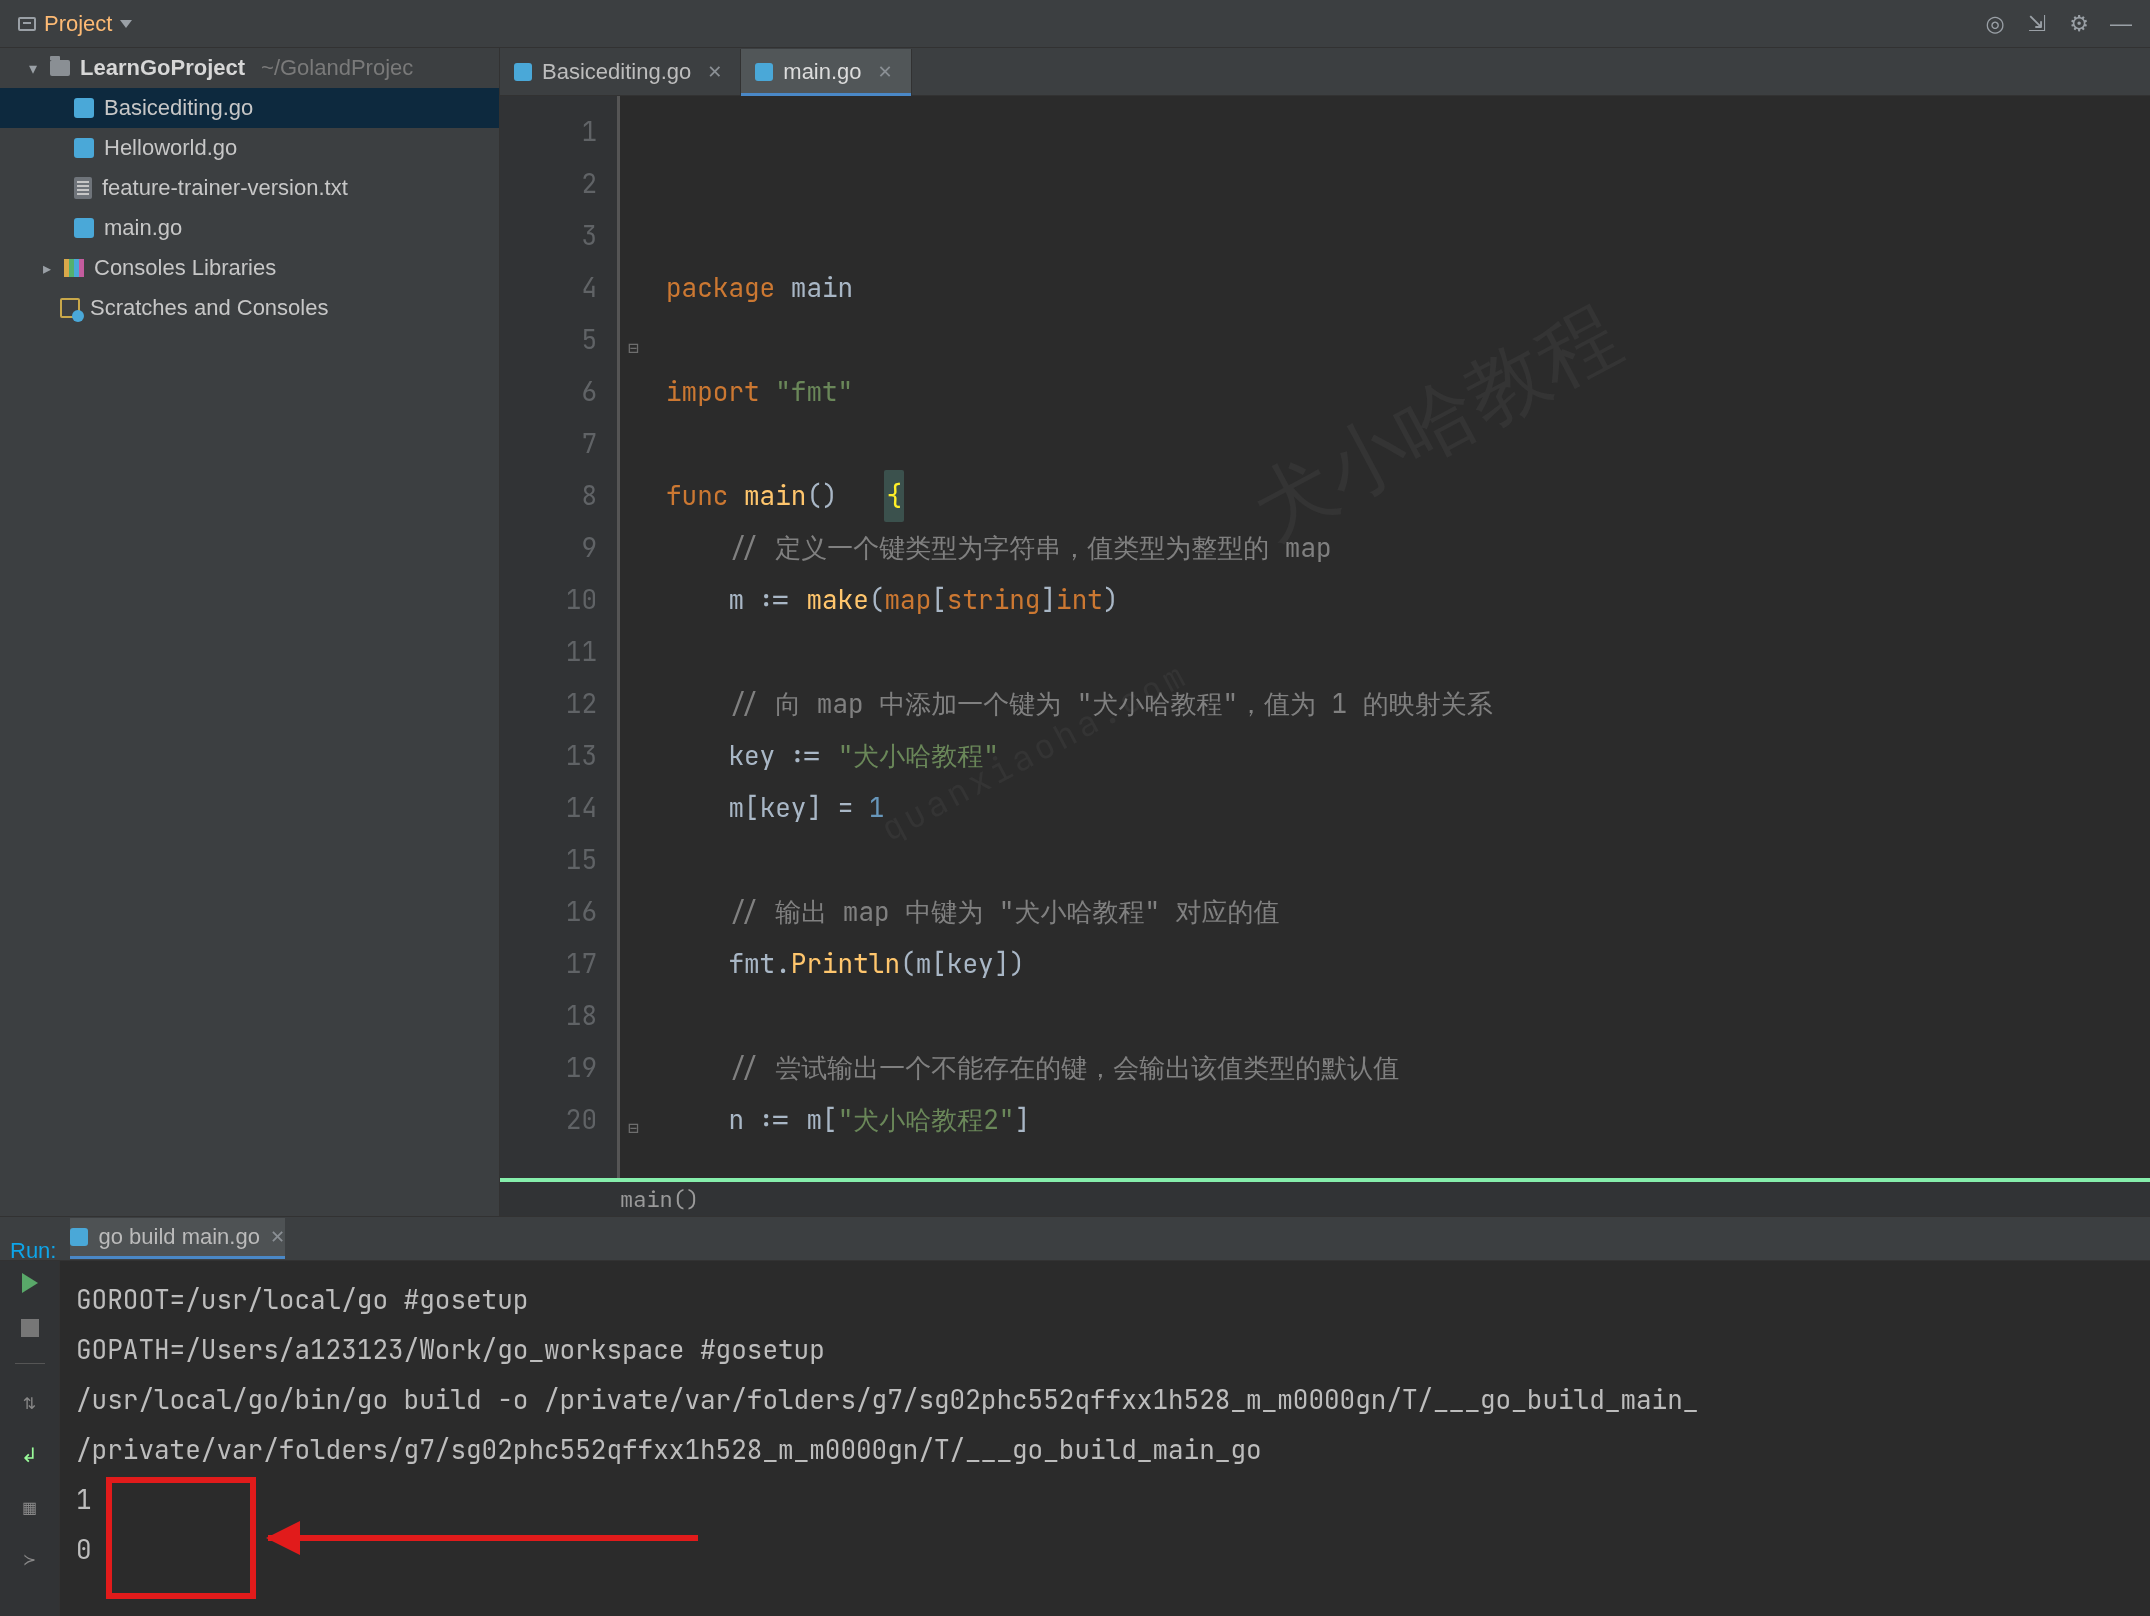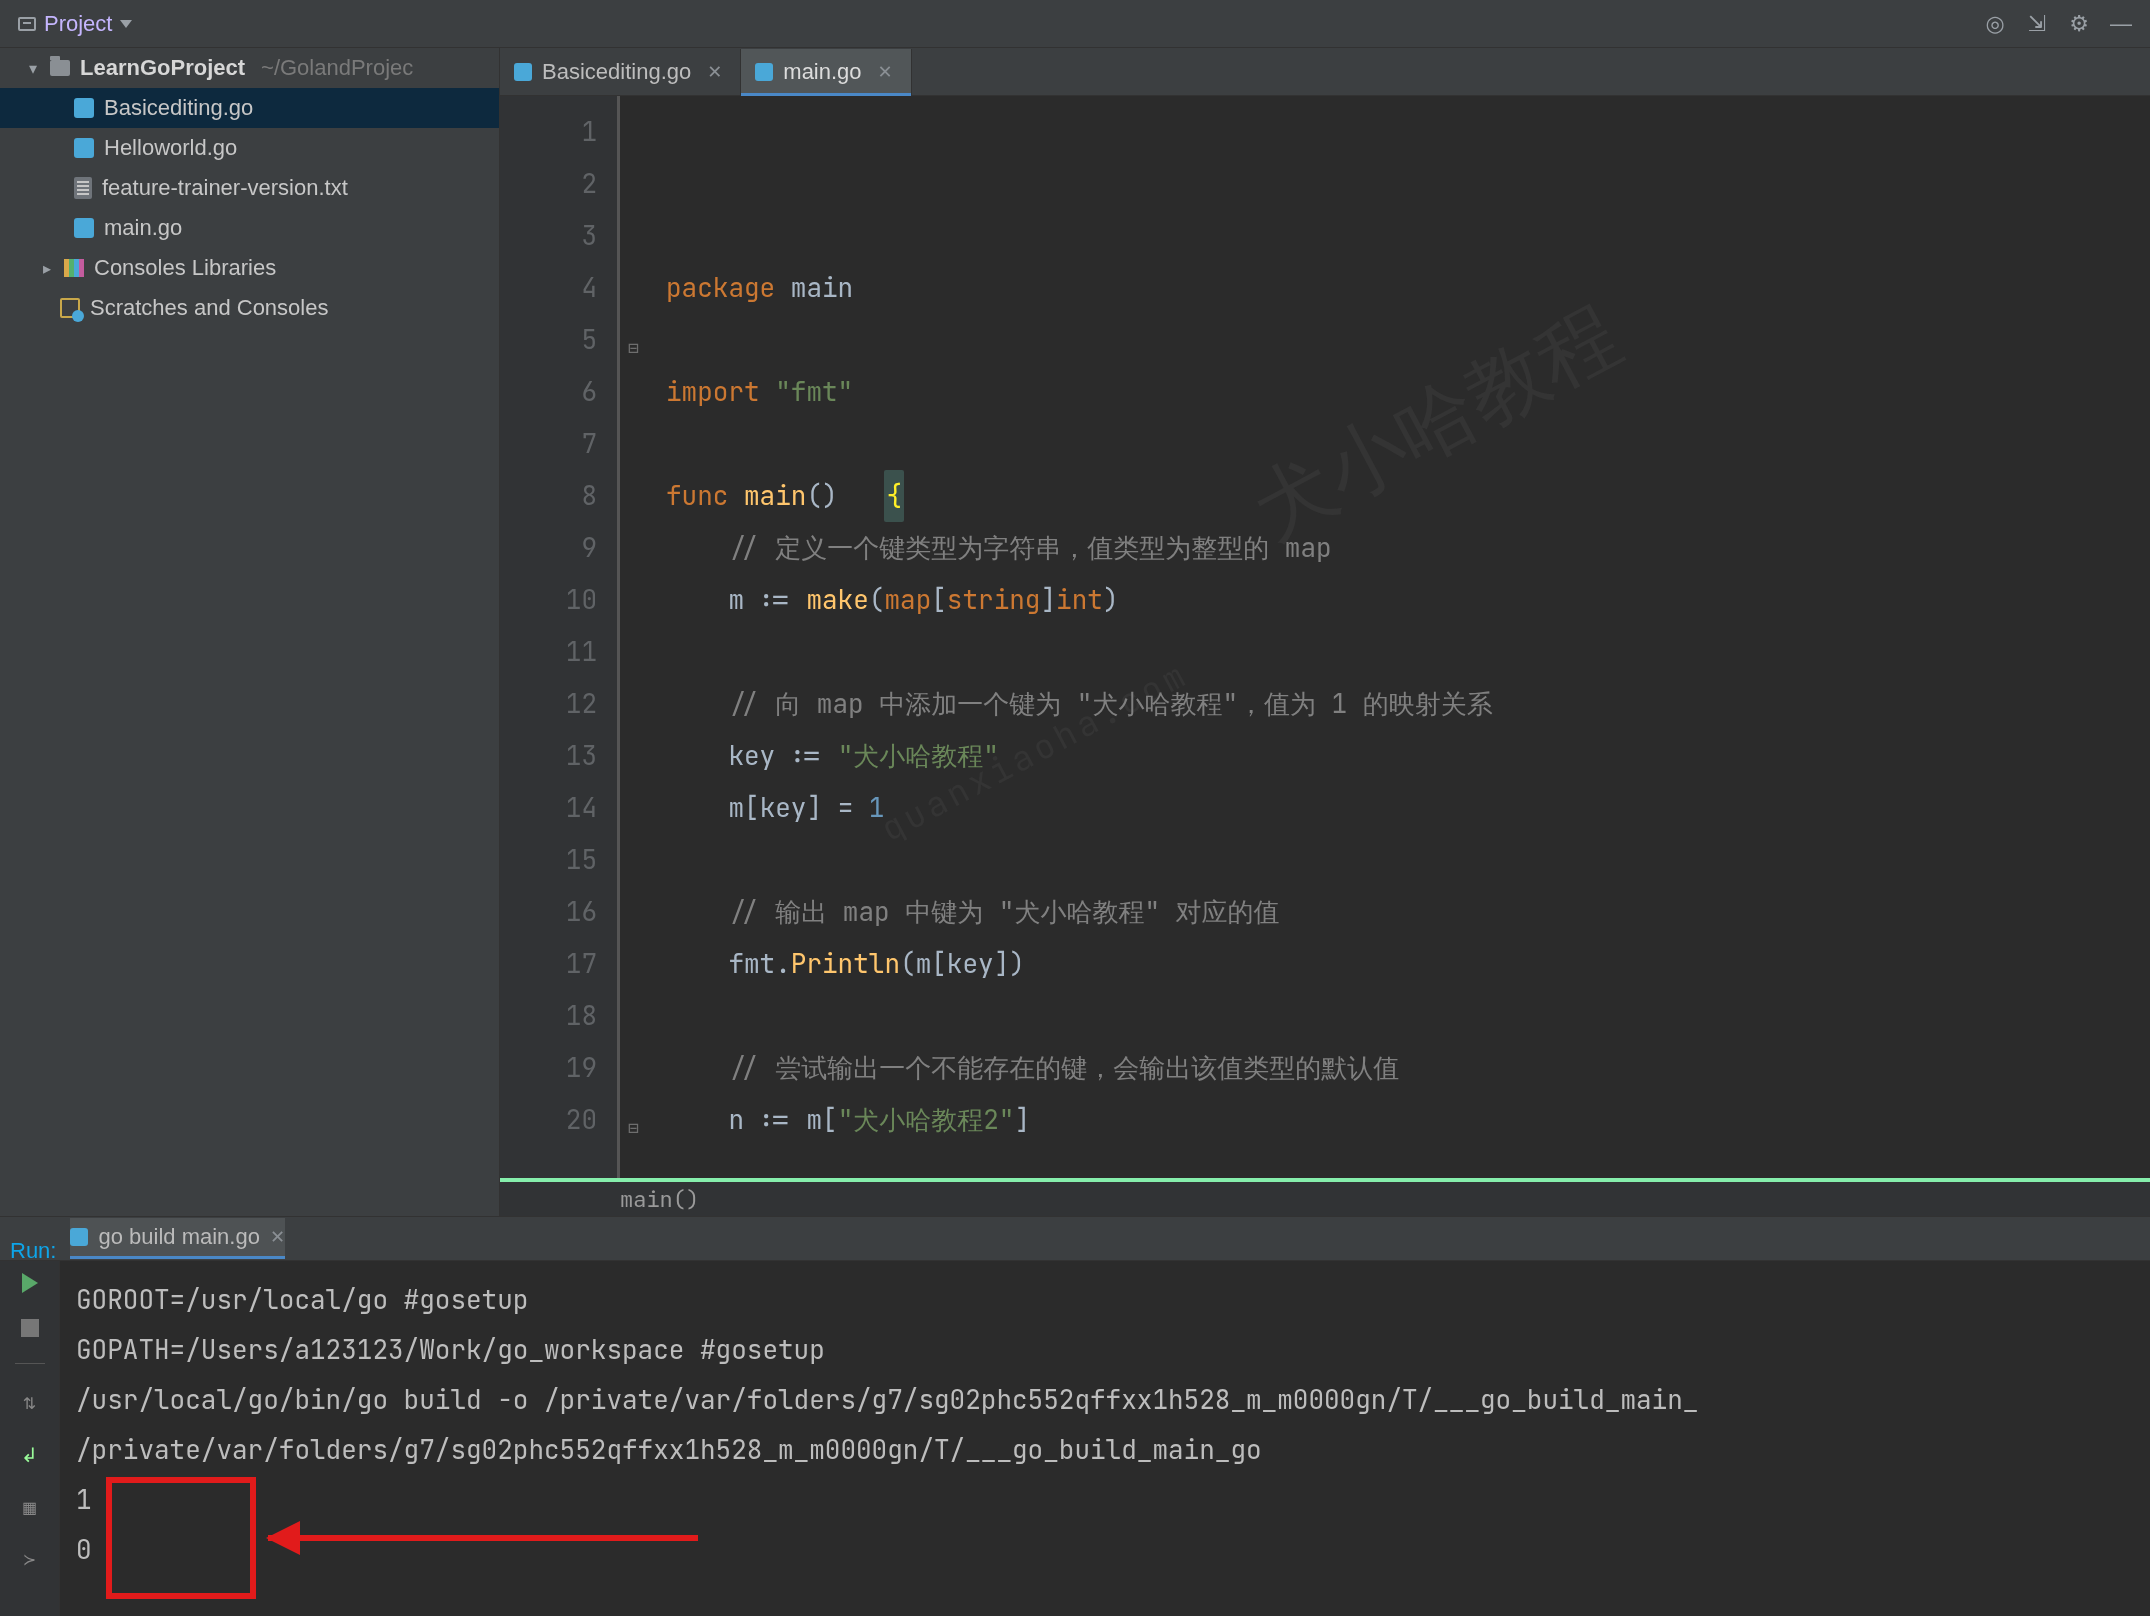--- a/index.html
+++ b/index.html
@@ -14,21 +14,21 @@
 
   
   .toolstrip {
     height:48px; background:#3c3f41;
     display:flex; align-items:center;
     border-bottom:1px solid #323232;
     padding:0 8px;
   }
   .proj-label {
     display:flex; align-items:center; gap:8px;
-    font-size:22px; color:#c4b5fd;
+    font-size:22px; color:#fdba74;
     padding:4px 10px; cursor:pointer;
   }
   .proj-label .proj-icon {
     width:18px; height:14px;
     border:2px solid #9aa0a6; border-radius:2px;
     position:relative;
   }
   .proj-label .proj-icon::after{
     content:""; position:absolute; left:3px; right:3px; top:3px; height:2px;
     background:#9aa0a6;

